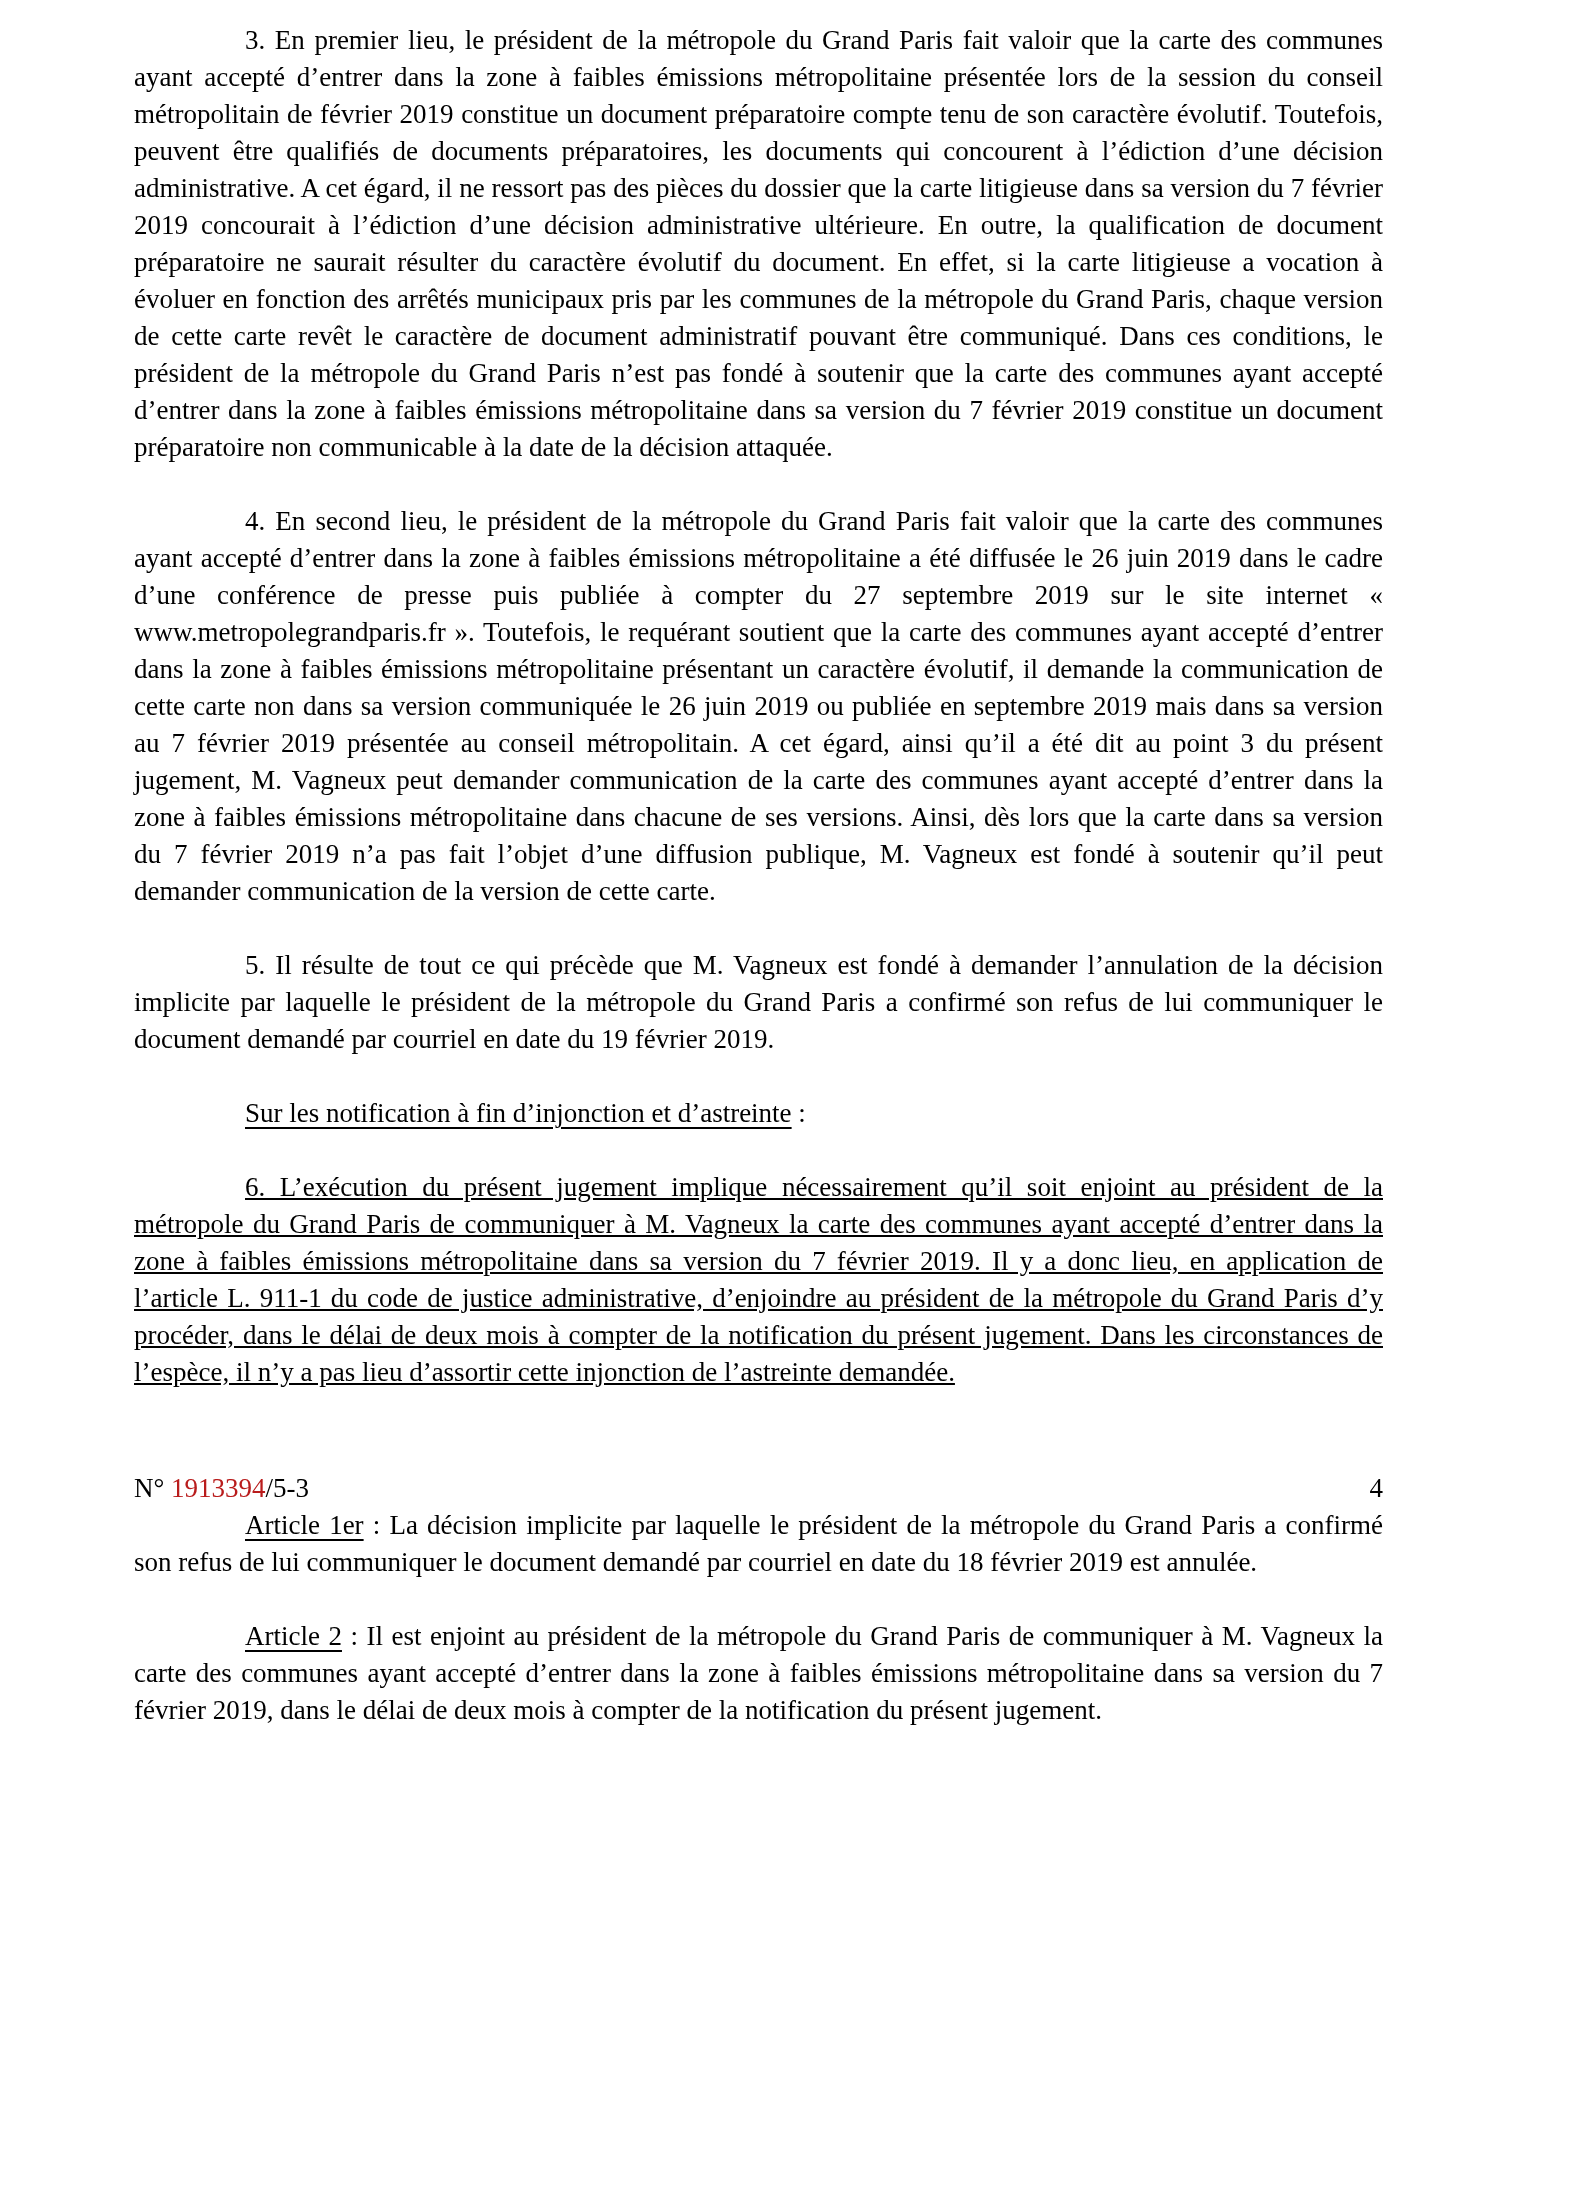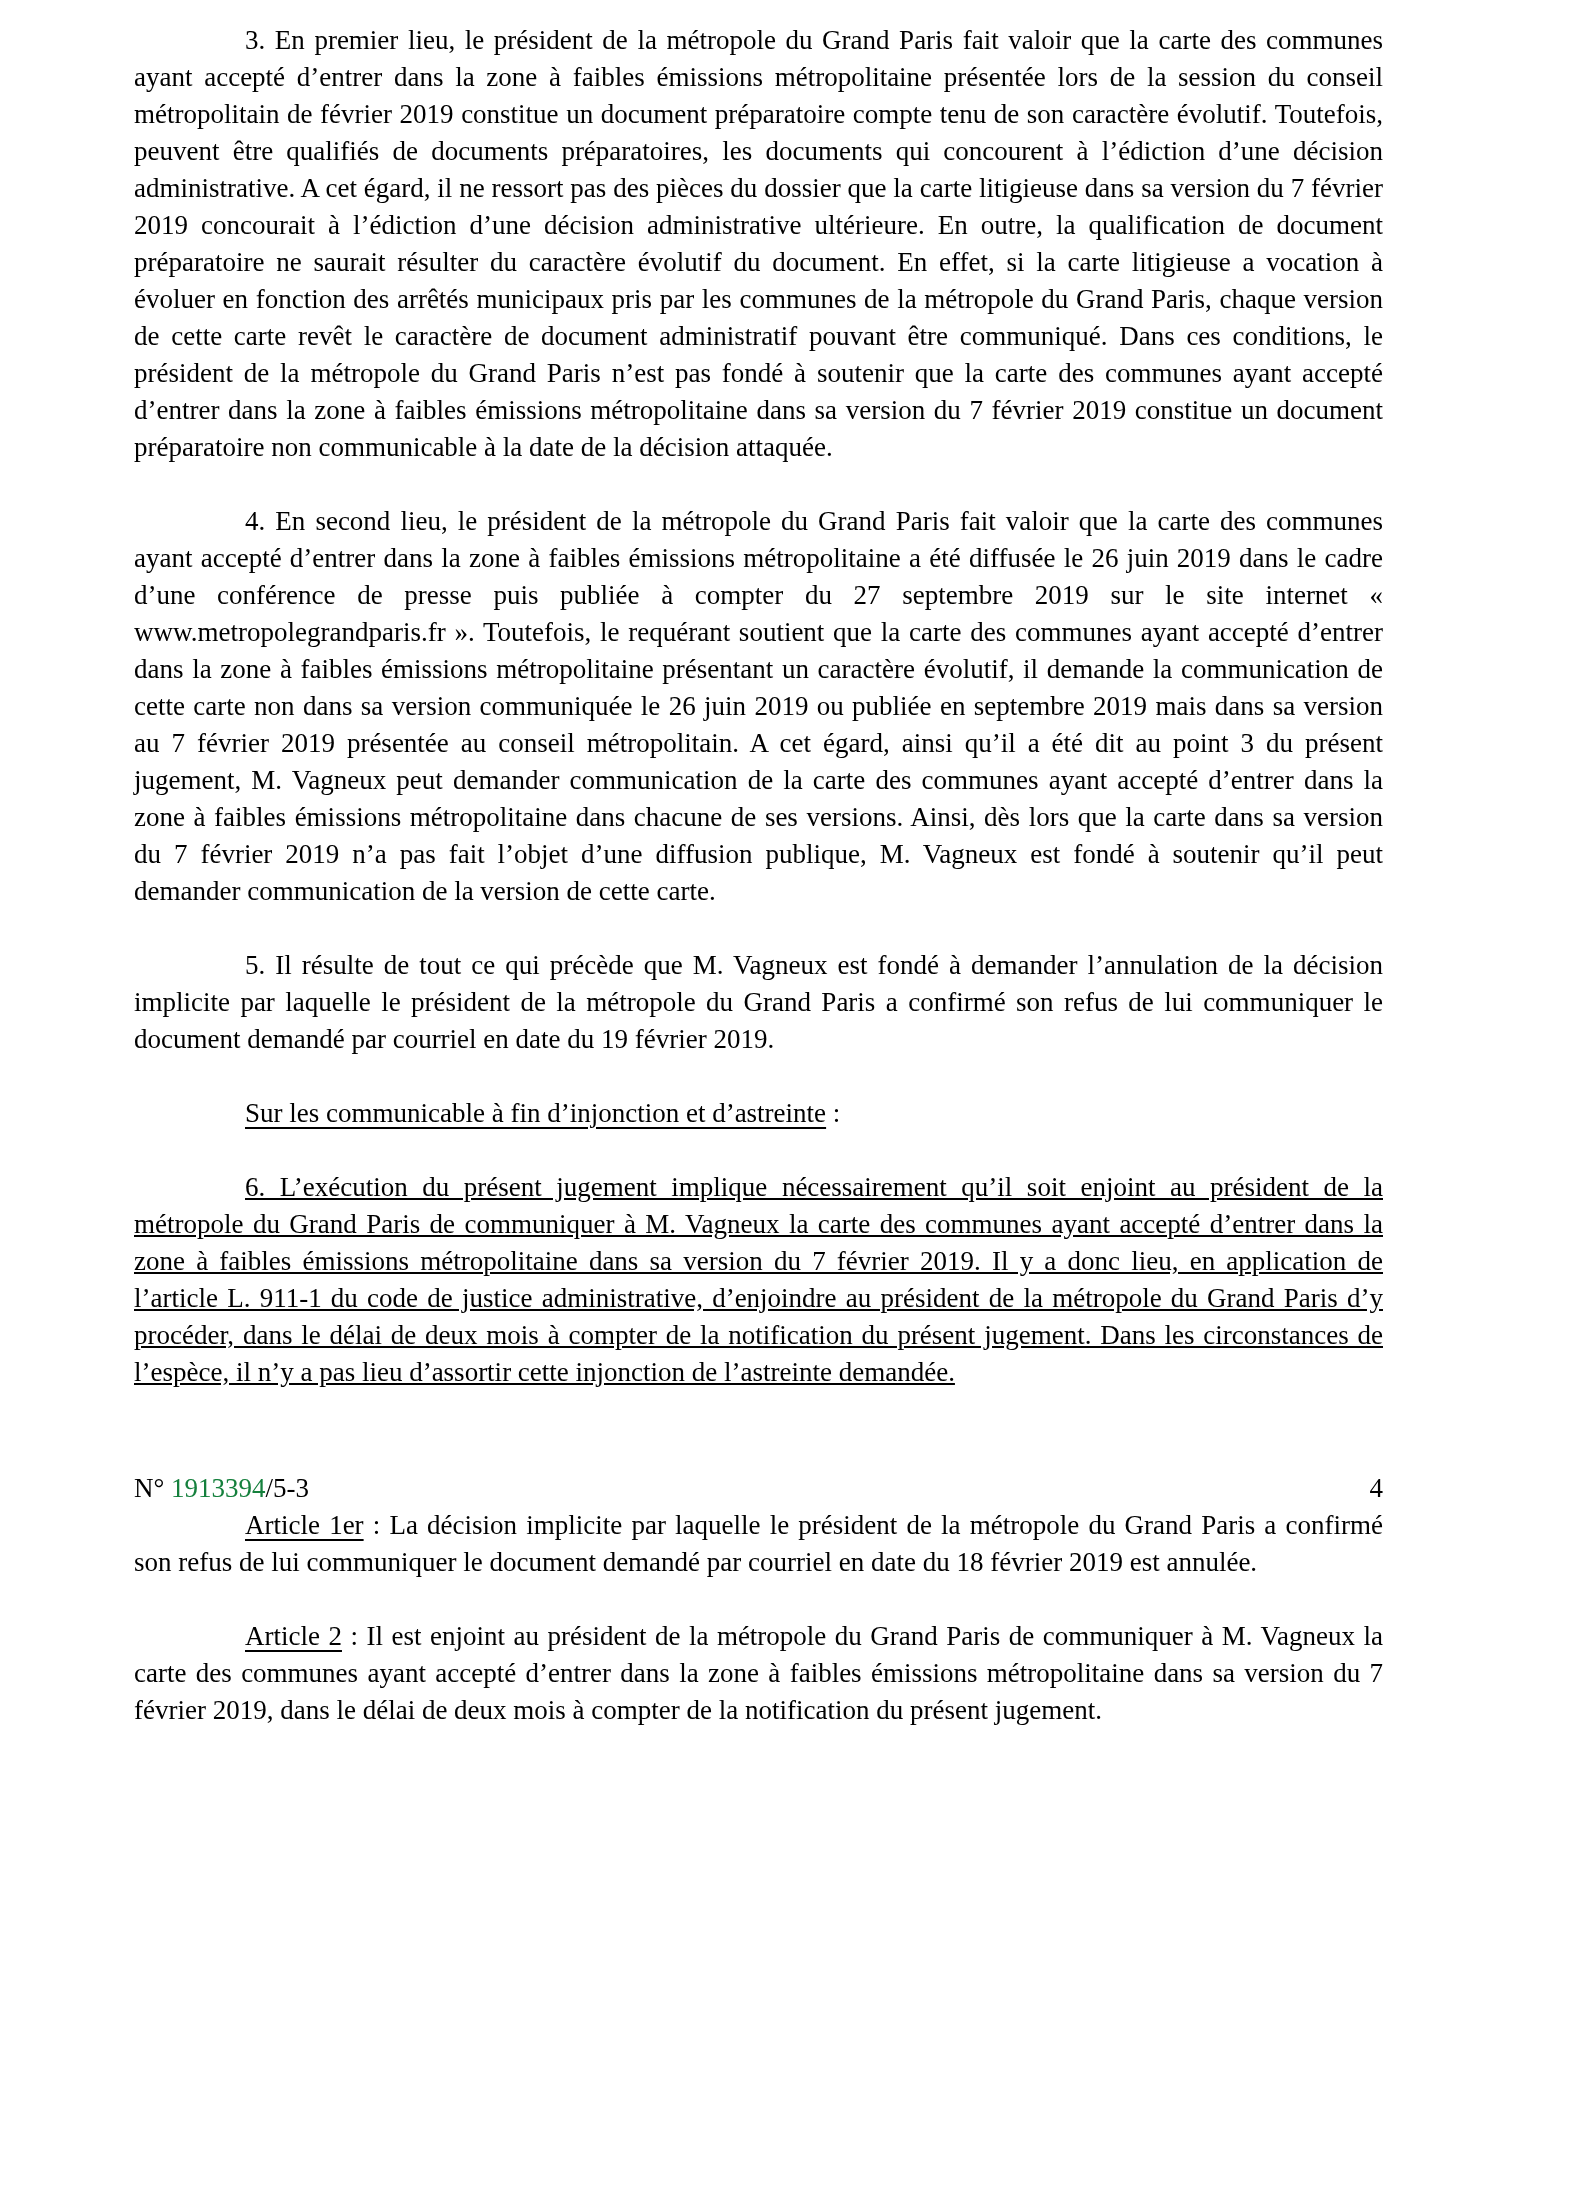--- a/index.html
+++ b/index.html
@@ -53,26 +53,26 @@
 
 <div class="page">
   <div class="content">
 
     <p class="para">3. En premier lieu, le président de la métropole du Grand Paris fait valoir que la carte des communes ayant accepté d’entrer dans la zone à faibles émissions métropolitaine présentée lors de la session du conseil métropolitain de février 2019 constitue un document préparatoire compte tenu de son caractère évolutif. Toutefois, peuvent être qualifiés de documents préparatoires, les documents qui concourent à l’édiction d’une décision administrative. A cet égard, il ne ressort pas des pièces du dossier que la carte litigieuse dans sa version du 7 février 2019 concourait à l’édiction d’une décision administrative ultérieure. En outre, la qualification de document préparatoire ne saurait résulter du caractère évolutif du document. En effet, si la carte litigieuse a vocation à évoluer en fonction des arrêtés municipaux pris par les communes de la métropole du Grand Paris, chaque version de cette carte revêt le caractère de document administratif pouvant être communiqué. Dans ces conditions, le président de la métropole du Grand Paris n’est pas fondé à soutenir que la carte des communes ayant accepté d’entrer dans la zone à faibles émissions métropolitaine dans sa version du 7 février 2019 constitue un document préparatoire non communicable à la date de la décision attaquée.</p>
 
     <p class="para">4. En second lieu, le président de la métropole du Grand Paris fait valoir que la carte des communes ayant accepté d’entrer dans la zone à faibles émissions métropolitaine a été diffusée le 26 juin 2019 dans le cadre d’une conférence de presse puis publiée à compter du 27 septembre 2019 sur le site internet « www.metropolegrandparis.fr ». Toutefois, le requérant soutient que la carte des communes ayant accepté d’entrer dans la zone à faibles émissions métropolitaine présentant un caractère évolutif, il demande la communication de cette carte non dans sa version communiquée le 26 juin 2019 ou publiée en septembre 2019 mais dans sa version au 7 février 2019 présentée au conseil métropolitain. A cet égard, ainsi qu’il a été dit au point 3 du présent jugement, M. Vagneux peut demander communication de la carte des communes ayant accepté d’entrer dans la zone à faibles émissions métropolitaine dans chacune de ses versions. Ainsi, dès lors que la carte dans sa version du 7 février 2019 n’a pas fait l’objet d’une diffusion publique, M. Vagneux est fondé à soutenir qu’il peut demander communication de la version de cette carte.</p>
 
     <p class="para">5. Il résulte de tout ce qui précède que M. Vagneux est fondé à demander l’annulation de la décision implicite par laquelle le président de la métropole du Grand Paris a confirmé son refus de lui communiquer le document demandé par courriel en date du 19 février 2019.</p>
 
-    <p class="para"><span class="u">Sur les communicable à fin d’injonction et d’astreinte</span><span> :</span></p>
+    <p class="para"><span class="u">Sur les notification à fin d’injonction et d’astreinte</span><span> :</span></p>
 
     <p class="para lastbody">6. L’exécution du présent jugement implique nécessairement qu’il soit enjoint au président de la métropole du Grand Paris de communiquer à M. Vagneux la carte des communes ayant accepté d’entrer dans la zone à faibles émissions métropolitaine dans sa version du 7 février 2019. Il y a donc lieu, en application de l’article L. 911-1 du code de justice administrative, d’enjoindre au président de la métropole du Grand Paris d’y procéder, dans le délai de deux mois à compter de la notification du présent jugement. Dans les circonstances de l’espèce, il n’y a pas lieu d’assortir cette injonction de l’astreinte demandée.</p>
 
     <div class="caseline">
-      <div><span>N°</span> <span style="color: #15803d;">1913394</span><span>/5-3</span></div>
+      <div><span>N°</span> <span style="color: #b91c1c;">1913394</span><span>/5-3</span></div>
       <div>4</div>
     </div>
 
 
     <p class="para article-1"><span class="u">Article 1er</span><span> : </span><span>La décision implicite par laquelle le président de la métropole du Grand Paris a confirmé son refus de lui communiquer le document demandé par courriel en date du 18 février 2019 est annulée.</span></p>
 
     <p class="para article-2"><span class="u">Article 2</span><span> : </span><span>Il est enjoint au président de la métropole du Grand Paris de communiquer à M. Vagneux la carte des communes ayant accepté d’entrer dans la zone à faibles émissions métropolitaine dans sa version du 7 février 2019, dans le délai de deux mois à compter de la notification du présent jugement.</span></p>
 
   </div>
 </div>

